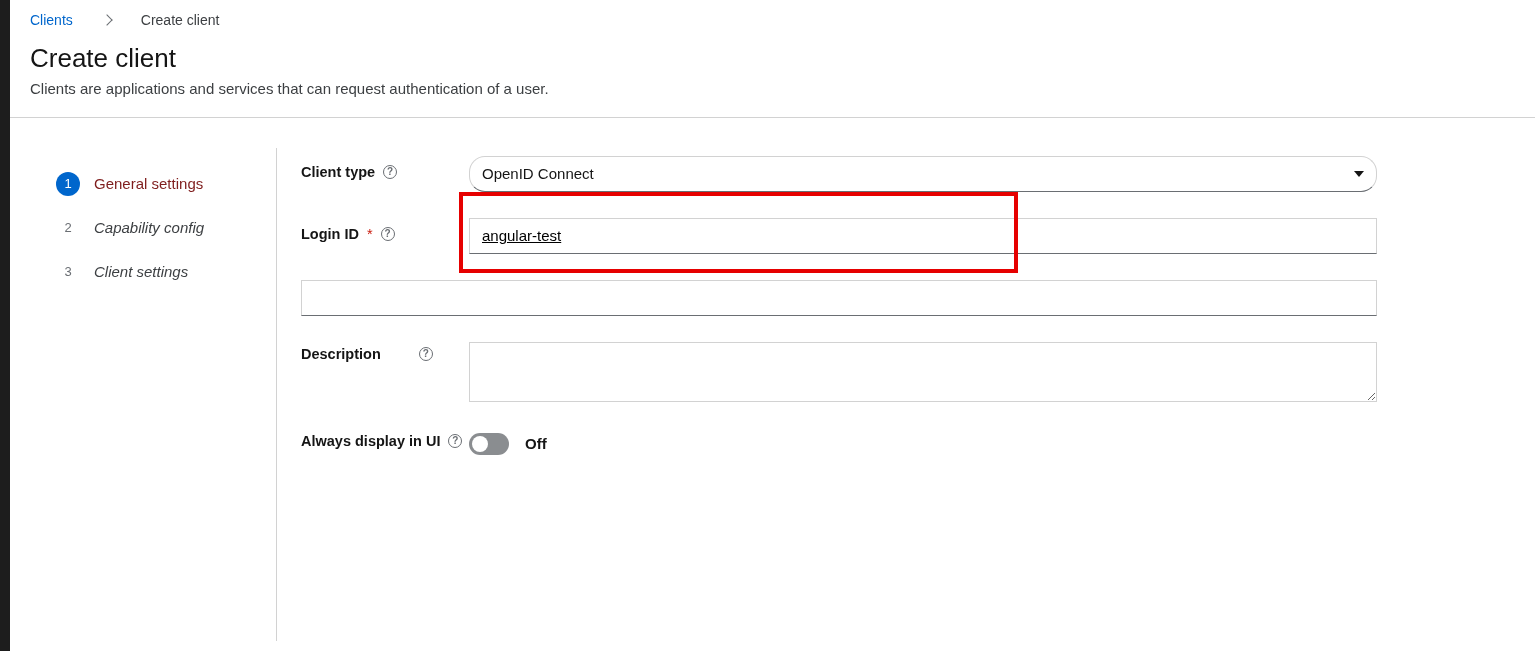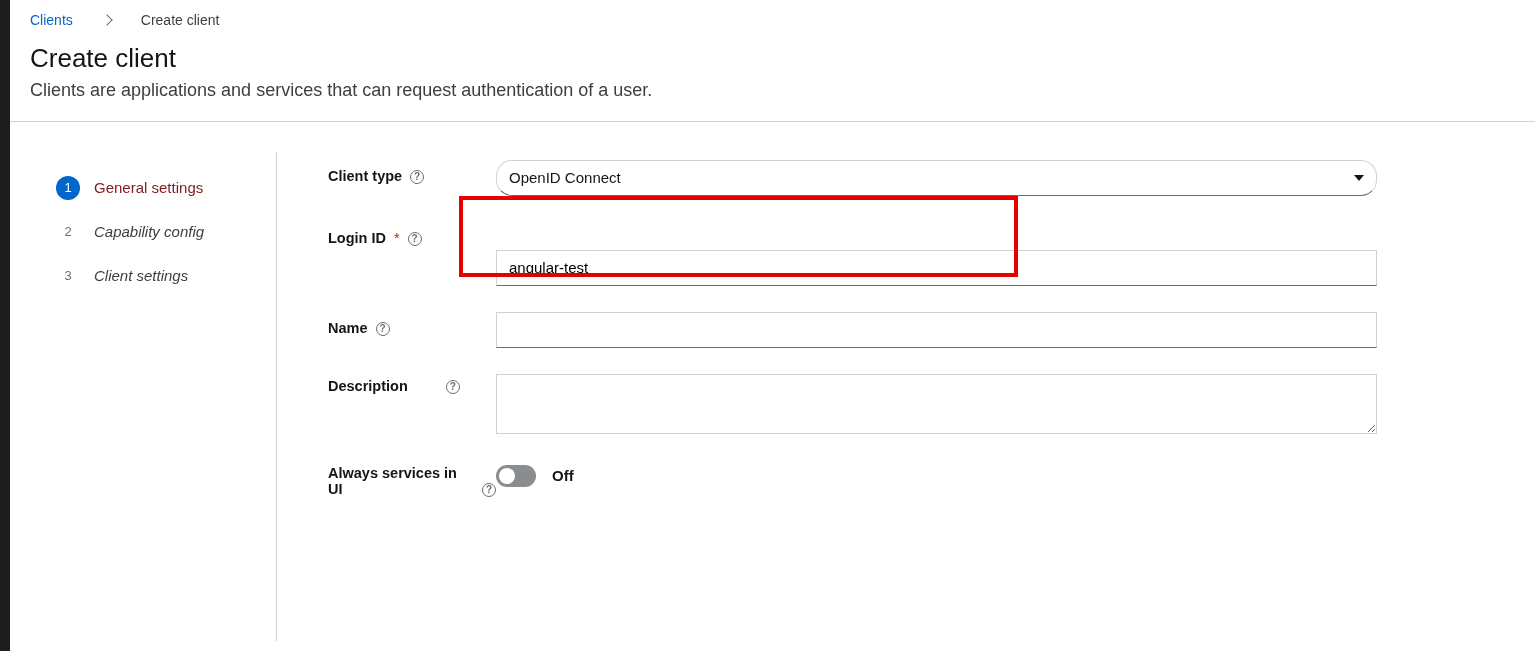--- a/index.html
+++ b/index.html
@@ -39,21 +39,21 @@
     border-right: 1.5px solid #6a6e73;
     border-bottom: 1.5px solid #6a6e73;
     transform: rotate(-45deg);
     display: inline-block;
   }
   .title-block {
     padding: 8px 20px 20px 20px;
     border-bottom: 1px solid #d2d2d2;
   }
   .title-block h1 { font-size: 26px; font-weight: 500; line-height: 1.3; }
-  .title-block p { font-size: 18px; color: #3c3f42; margin-top: 4px; }
+  .title-block p { font-size: 15px; color: #3c3f42; margin-top: 4px; }
   .body {
     flex: 1;
     display: flex;
     padding: 30px 12px 10px 42px;
     position: relative;
   }
   .wizard-nav {
     width: 225px;
     flex: none;
     border-right: 1px solid #d2d2d2;
@@ -87,26 +87,25 @@
   .form-row {
     display: flex;
     align-items: flex-start;
     margin-bottom: 26px;
   }
   .form-row .label-col {
     width: 168px;
     flex: none;
     padding-top: 8px;
     display: flex;
-    align-items: flex-end;
+    align-items: center;
     gap: 6px;
     font-size: 14.5px;
     font-weight: 600;
     color: #151515;
-    margin-left: 27px;
   }
   .form-row.top-align .label-col { padding-top: 4px; gap: 36px; }
   .req-star { color: #c9190b; font-weight: 400; margin-left: 2px; }
   .help-icon {
     width: 14px; height: 14px;
     border: 1.2px solid #6a6e73;
     border-radius: 50%;
     display: inline-flex; align-items: center; justify-content: center;
     font-size: 10px; color: #6a6e73;
     cursor: pointer;
@@ -222,47 +221,43 @@
           </div>
         </div>
 
         <div class="form-row">
           <div class="label-col">
             <span>Login ID</span>
             <span class="req-star">*</span>
             <span class="help-icon"></span>
           </div>
           <div class="field-col">
-            <input class="text-input" type="text" style="text-decoration: underline; margin-top: 28px;" value="angular-test">
+            <input class="text-input" type="text" style="text-decoration: underline;" value="angular-test">
           </div>
         </div>
 
         <div class="form-row">
-          <div class="label-col">
-            <span>Name</span>
-            <span class="help-icon"></span>
-          </div>
           <div class="field-col">
             <input class="text-input" type="text" value="" style="">
           </div>
         </div>
 
         <div class="form-row top-align">
           <div class="label-col">
             <span>Description</span>
             <span class="help-icon"></span>
           </div>
           <div class="field-col">
             <textarea class="textarea" style=""></textarea>
           </div>
         </div>
 
         <div class="form-row toggle-row">
           <div class="label-col" style="padding-top:2px;">
-            <span>Always services in UI</span>
+            <span>Always display in UI</span>
             <span class="help-icon"></span>
           </div>
           <div class="field-col">
             <div class="toggle">
               <div class="knob"></div>
             </div>
             <span class="toggle-label">Off</span>
           </div>
         </div>
 

